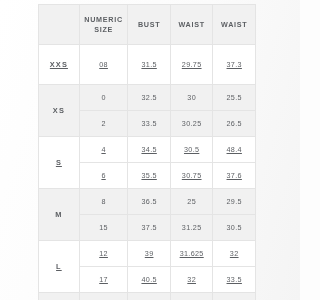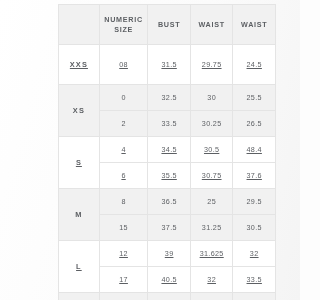--- a/index.html
+++ b/index.html
@@ -15,21 +15,21 @@
   }
   .page {
     position: relative;
     width: 300px;
     height: 300px;
     background: linear-gradient(105deg, #ffffff 0%, #fbfbfb 55%, #f4f4f4 100%);
     box-sizing: border-box;
   }
   .chart-wrap {
     position: absolute;
-    left: 58px;
+    left: 38px;
     top: 4px;
     width: 218px;
     height: 290px;
     background: #ffffff;
     box-sizing: border-box;
   }
   table.size-chart {
     width: 100%;
     height: 100%;
     border-collapse: collapse;
@@ -111,21 +111,21 @@
           <th>WAIST</th>
           <th>WAIST</th>
         </tr>
       </thead>
       <tbody id="chart-body">
           <tr class="plain tall">
             <td class="size-label plain">XXS</td>
             <td class="val plain">08</td>
             <td class="val plain">31.5</td>
             <td class="val plain">29.75</td>
-            <td class="val plain">24.5</td>
+            <td class="val plain">37.3</td>
           </tr>
           <tr class="shade short">
             <td class="size-label shade" rowspan="2">XS</td>
             <td class="val shade">0</td>
             <td class="val shade">32.5</td>
             <td class="val shade">30</td>
             <td class="val shade">25.5</td>
           </tr>
           <tr class="shade short">
             <td class="val shade">2</td>

